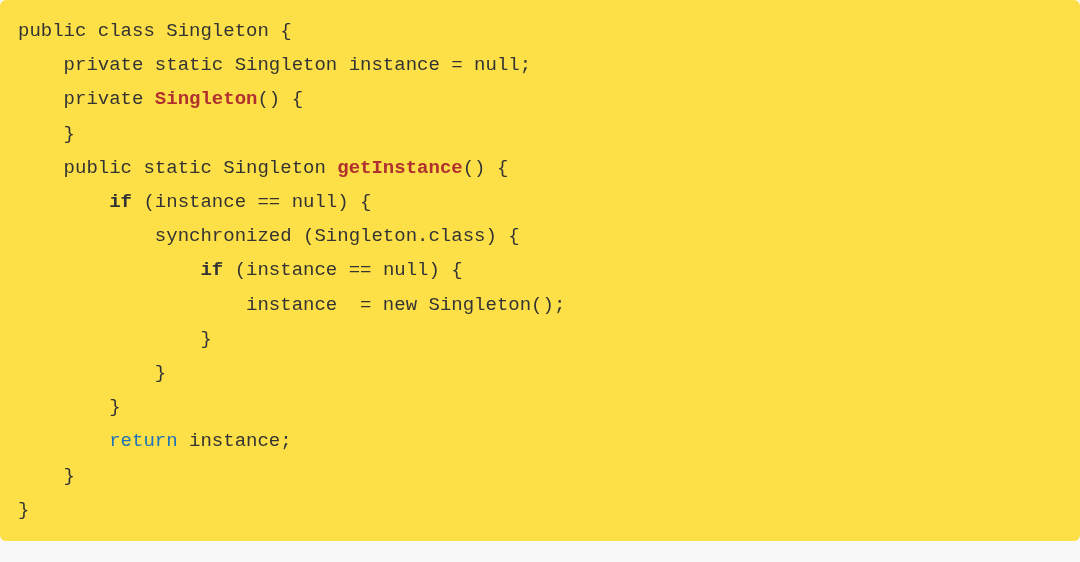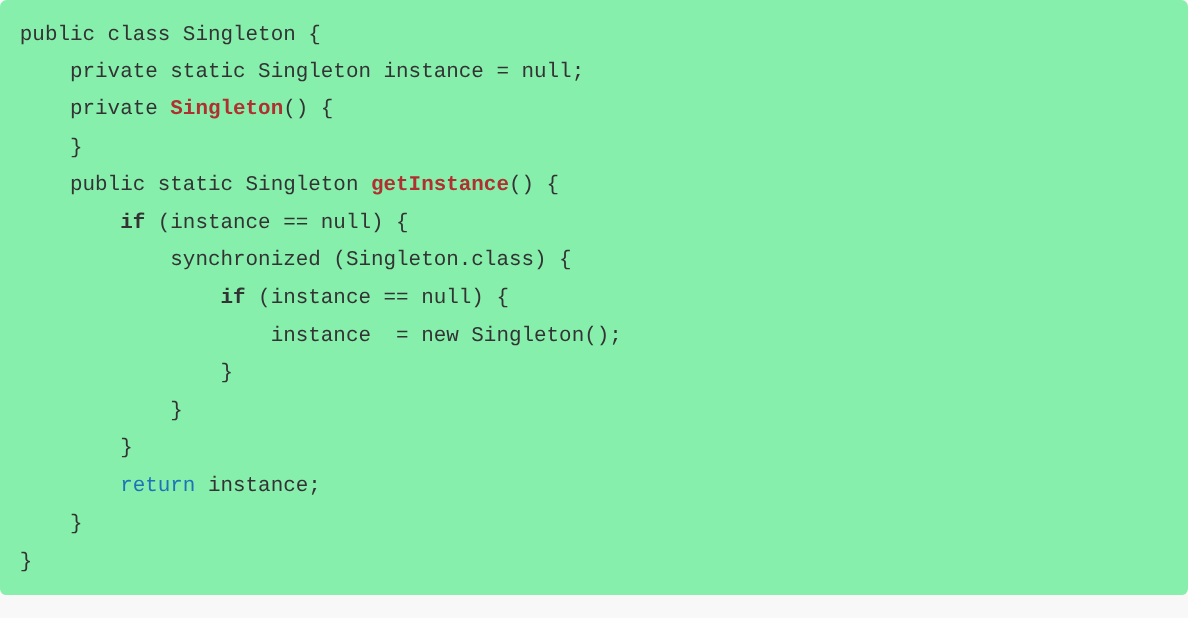--- a/index.html
+++ b/index.html
@@ -11,21 +11,21 @@
     overflow: hidden;
   }
   pre.code-block {
     margin: 0;
     padding: 14px 18px;
     font-family: "SFMono-Regular", Consolas, "Liberation Mono", Menlo, Courier, monospace;
     font-size: 19px;
     line-height: 34.2px;
     color: #333;
     white-space: pre;
-    background: #86efac;
+    background: #fde047;
     border-radius: 6px;
   }
   .kw-strong {
     font-weight: 700;
     color: #333;
   }
   .kw-return {
     color: #1d72b8;
   }
   .fn-name {

